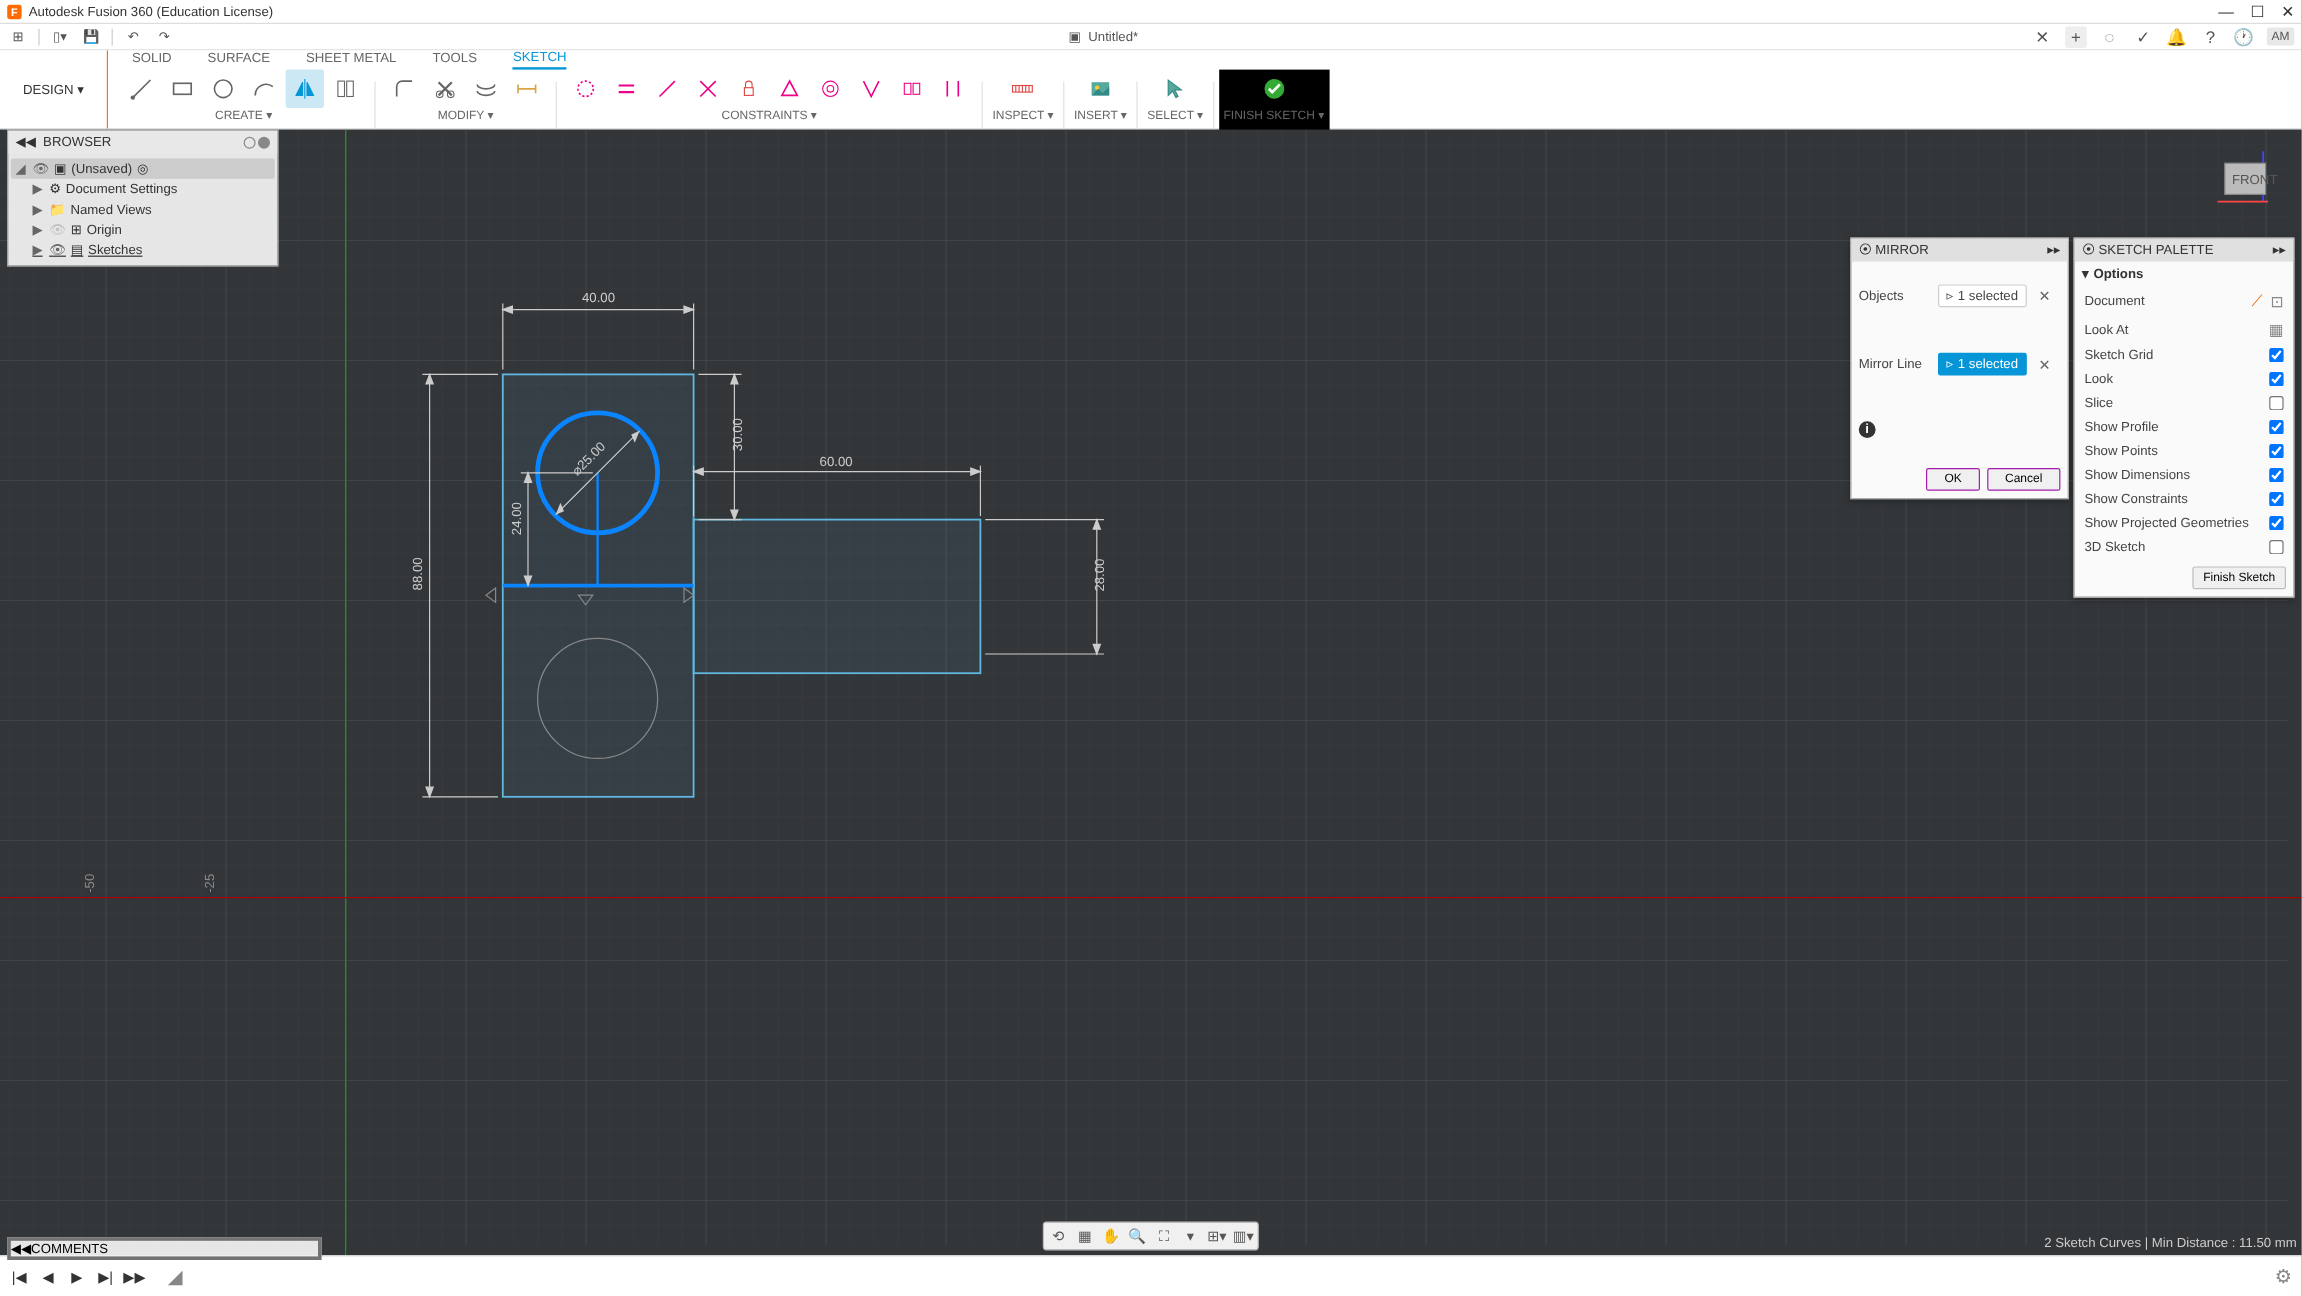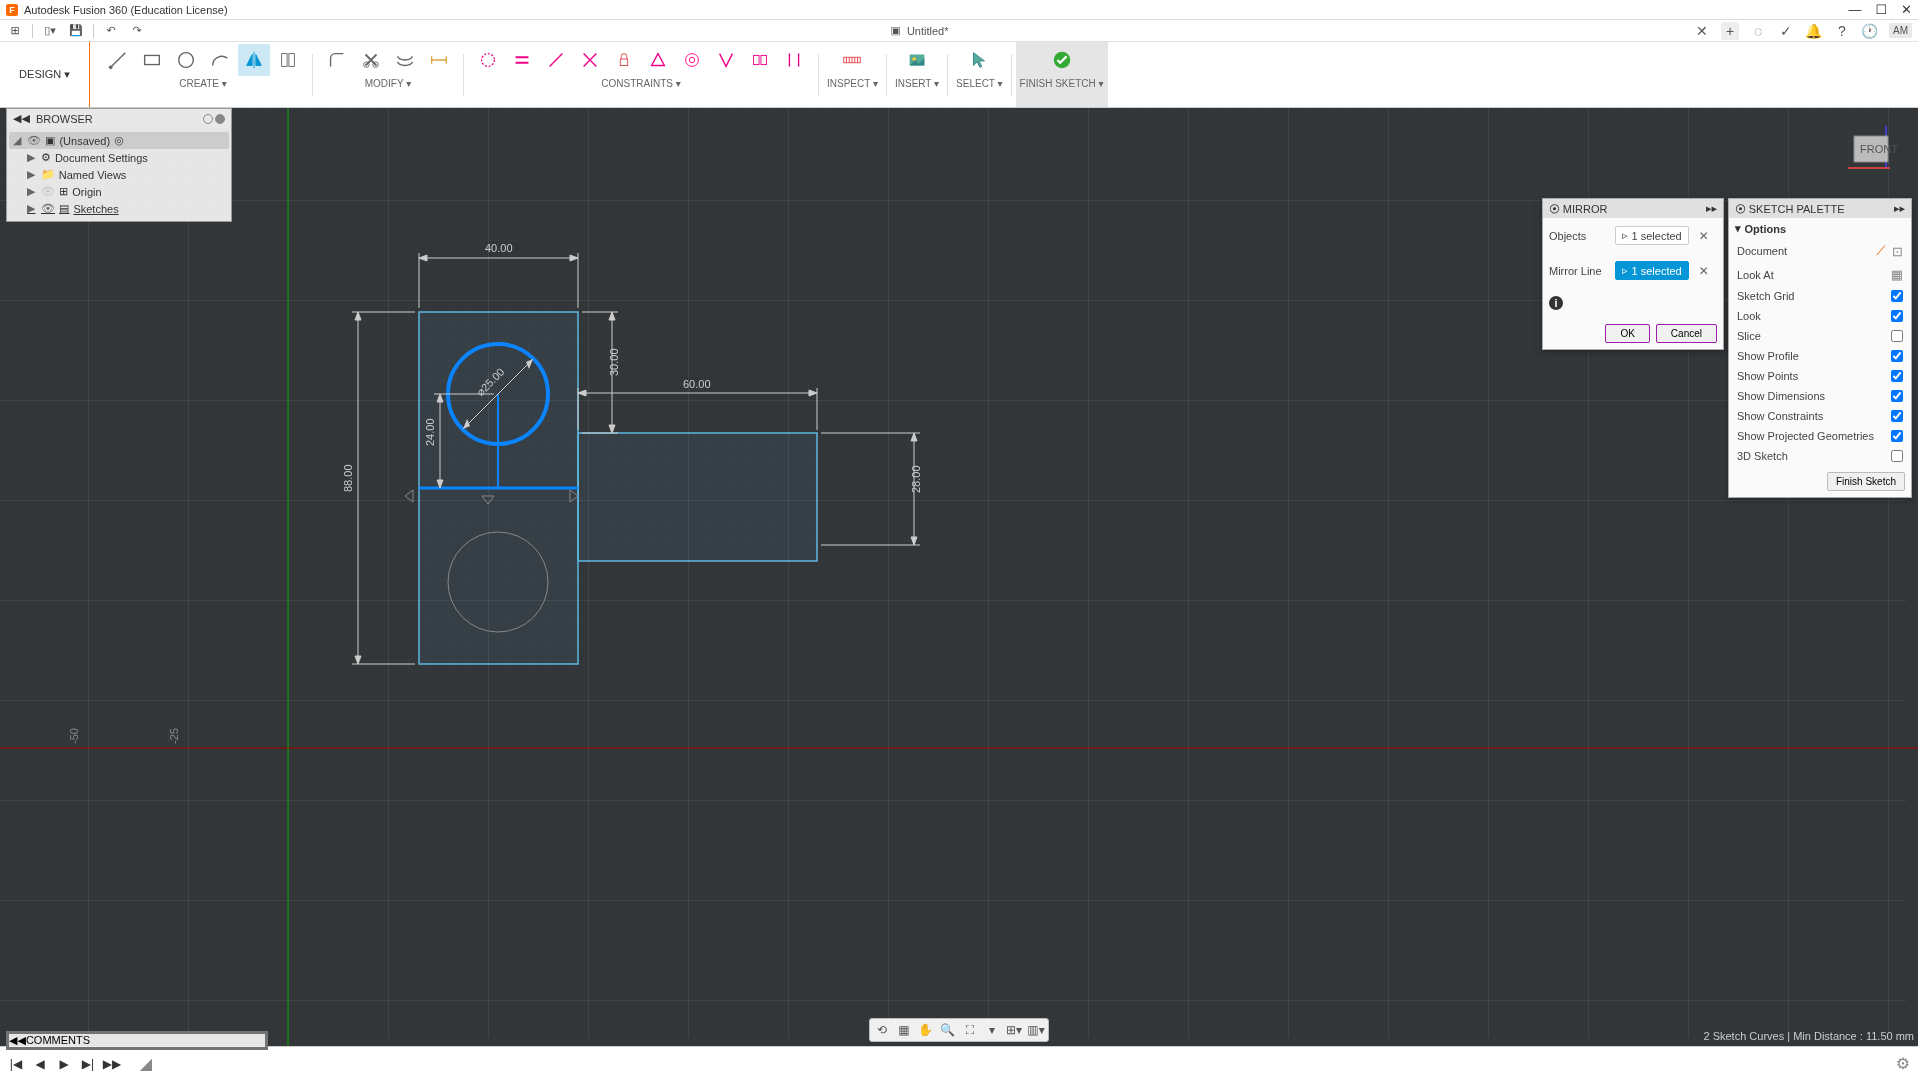--- a/index.html
+++ b/index.html
@@ -37,21 +37,21 @@
 .browser-panel .hdr .collapse{margin-left:auto;display:flex;gap:2px}
 .browser-panel .hdr .collapse span{width:10px;height:10px;border:1px solid #888;border-radius:50%;cursor:pointer}
 .browser-panel .tree{padding:4px 2px;font-size:10px;color:#333}
 .browser-panel .tree .node{display:flex;align-items:center;gap:4px;padding:2px 4px;cursor:pointer}
 .browser-panel .tree .node .tri{width:10px;color:#666}
 .browser-panel .tree .node .eye{width:14px;color:#666}
 .browser-panel .tree .node.root{background:#ccc;border-radius:2px}
 .mirror-panel{position:absolute;top:198px;right:194px;width:182px;background:#fafafa;border:1px solid #aaa;z-index:10;box-shadow:0 2px 6px rgba(0,0,0,0.3)}
 .panel-hdr{background:#e0e0e0;padding:3px 6px;display:flex;align-items:center;font-size:10px;color:#333}
 .panel-hdr .exp{margin-left:auto;cursor:pointer}
-.mirror-panel .row{display:flex;align-items:center;padding:8px 6px;font-size:10px;color:#444;gap:6px}
+.mirror-panel .row{display:flex;align-items:center;padding:19px 6px;font-size:10px;color:#444;gap:6px}
 .mirror-panel .row .sel-btn{background:#fff;border:1px solid #ccc;padding:2px 6px;display:flex;align-items:center;gap:4px;cursor:pointer;border-radius:2px}
 .mirror-panel .row .sel-btn.active{background:#0696d7;color:#fff;border-color:#0696d7}
 .mirror-panel .row .x{cursor:pointer;color:#666;font-size:12px;padding:0 4px}
 .mirror-panel .btns{display:flex;justify-content:flex-end;gap:6px;padding:6px}
 .mirror-panel .btns button{padding:3px 14px;background:#f0f0f0;border:1px solid #a21caf;border-radius:2px;cursor:pointer;font-size:10px}
 .sketch-panel{position:absolute;top:198px;right:6px;width:184px;background:#fafafa;border:1px solid #aaa;z-index:10;box-shadow:0 2px 6px rgba(0,0,0,0.3)}
 .sketch-panel .opt-hdr{padding:4px 6px;font-size:10px;font-weight:bold;color:#333;display:flex;align-items:center;gap:4px}
 .sketch-panel .opt{display:flex;align-items:center;padding:4px 8px;font-size:10px;color:#444}
 .sketch-panel .opt .chk{margin-left:auto;width:12px;height:12px}
 .sketch-panel .opt .icon-r{margin-left:auto;color:#888;font-size:13px}
@@ -99,20 +99,27 @@
     <span class="icon">🔔</span>
     <span class="icon">?</span>
     <span class="icon">🕐</span>
     <span class="am">AM</span>
   </div>
 </div>
 
 <div class="ribbon">
   <div class="design-btn">DESIGN ▾</div>
   <div class="tabs-area">
+    <div class="tabrow">
+      <span class="tab">SOLID</span>
+      <span class="tab">SURFACE</span>
+      <span class="tab">SHEET METAL</span>
+      <span class="tab">TOOLS</span>
+      <span class="tab active">SKETCH</span>
+    </div>
     <div class="toolrow">
       <div class="tool-group">
         <div class="tool-icons">
           <div class="tool-btn">
               <svg viewBox="0 0 24 24">
                 <path d="M4 20 L20 4" stroke="#666" fill="none" stroke-width="1.5"></path>
                 <circle cx="4" cy="20" r="2" fill="#666"></circle>
               </svg>
             </div>
           <div class="tool-btn">
@@ -261,21 +268,21 @@
         <div class="tool-icons">
             <div class="tool-btn">
               <svg viewBox="0 0 24 24">
                 <path d="M6 4 L6 18 L10 14 L13 20 L15 19 L12 13 L18 13 Z" fill="#5a9" stroke="#388"></path>
               </svg>
             </div>
           </div>
         <div class="tool-label">SELECT ▾</div>
       </div>
       <div class="grp-sep"></div>
-      <div class="tool-group" style="background:#e5e5e5">
+      <div class="tool-group" style="background:#000000">
         <div class="tool-icons">
             <div class="tool-btn">
               <svg viewBox="0 0 24 24">
                 <circle cx="12" cy="12" r="9" fill="#3a3"></circle>
                 <path d="M7 12 L10 15 L17 8" stroke="#fff" stroke-width="2.5" fill="none"></path>
               </svg>
             </div>
           </div>
         <div class="tool-label">FINISH SKETCH ▾</div>
       </div>

